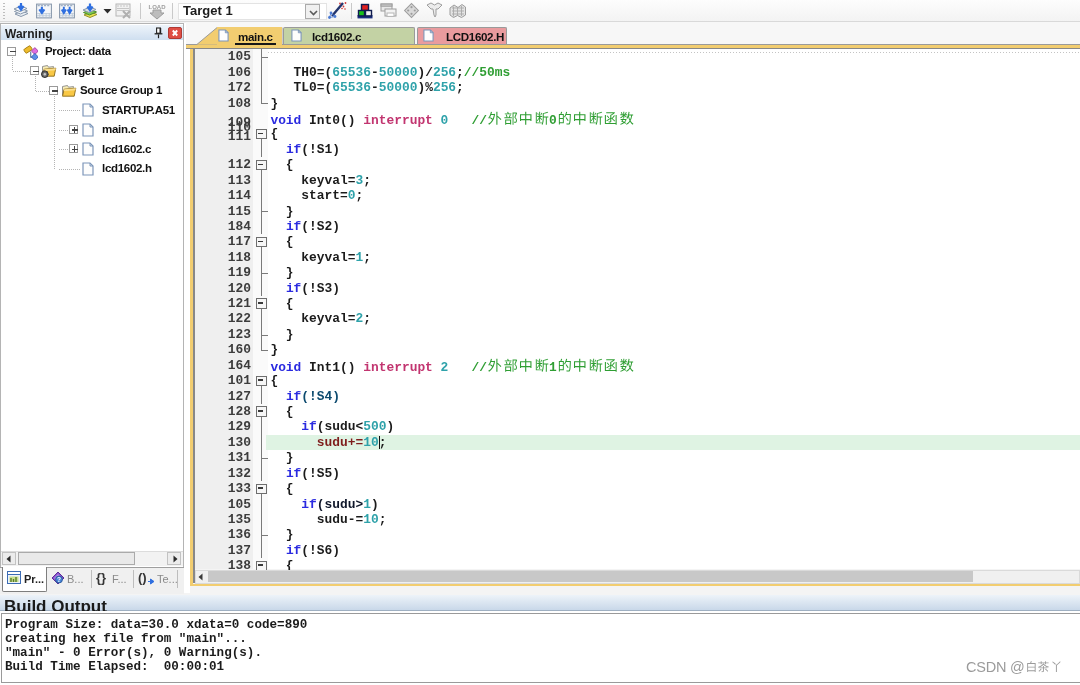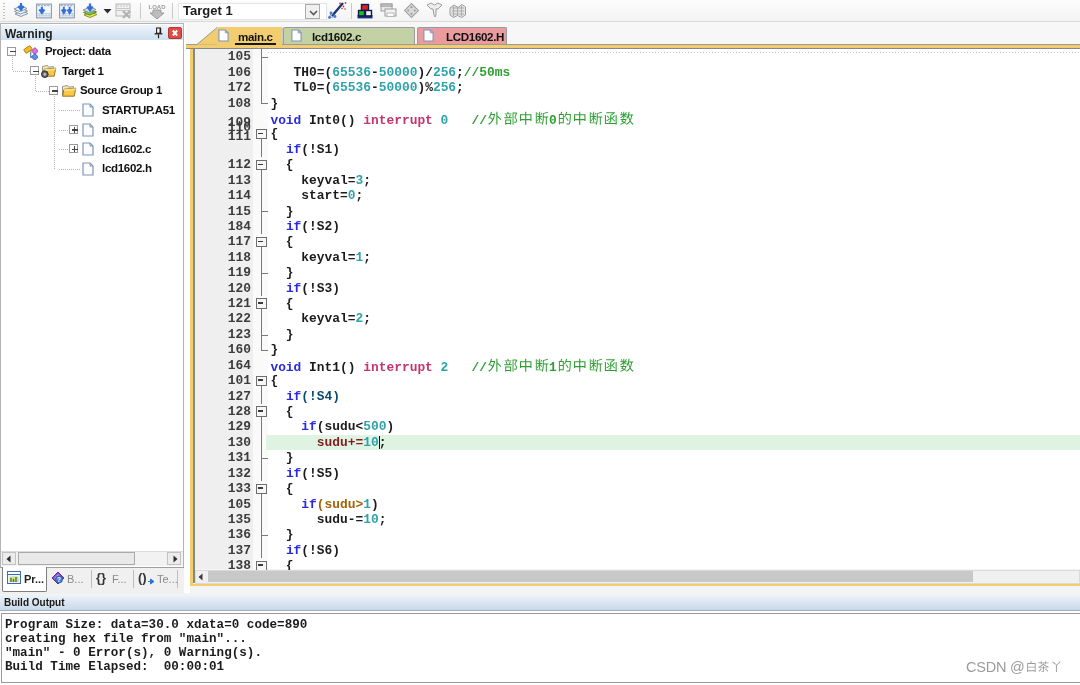--- a/index.html
+++ b/index.html
@@ -409,21 +409,21 @@
 <pre class="cd" style="top:419.4px"><span style="color:#1b1b1b">    </span><span style="color:#2a2ae0">if</span><span style="color:#1b1b1b">(sudu&lt;</span><span style="color:#2fa2aa">500</span><span style="color:#1b1b1b">)</span></pre>
 <div class="ln" style="top:434.8px">130</div>
 <pre class="cd" style="top:434.8px"><span style="color:#7f1d1d">      sudu+=</span><span style="color:#2fa2aa">10</span><span style="color:#1b1b1b">;</span></pre>
 <div class="ln" style="top:450.2px">131</div>
 <pre class="cd" style="top:450.2px"><span style="color:#1b1b1b">  }</span></pre>
 <div class="ln" style="top:465.6px">132</div>
 <pre class="cd" style="top:465.6px"><span style="color:#1b1b1b">  </span><span style="color:#2a2ae0">if</span><span style="color:#1b1b1b">(!S5)</span></pre>
 <div class="ln" style="top:481.1px">133</div>
 <pre class="cd" style="top:481.1px"><span style="color:#1b1b1b">  {</span></pre>
 <div class="ln" style="top:496.5px">105</div>
-<pre class="cd" style="top:496.5px"><span style="color:#1b1b1b">    </span><span style="color:#2a2ae0">if</span><span style="color:#a16207">(sudu&gt;</span><span style="color:#2fa2aa">1</span><span style="color:#1b1b1b">)</span></pre>
+<pre class="cd" style="top:496.5px"><span style="color:#1b1b1b">    </span><span style="color:#2a2ae0">if</span><span style="color:#0f172a">(sudu&gt;</span><span style="color:#2fa2aa">1</span><span style="color:#1b1b1b">)</span></pre>
 <div class="ln" style="top:511.9px">135</div>
 <pre class="cd" style="top:511.9px"><span style="color:#1b1b1b">      sudu-=</span><span style="color:#2fa2aa">10</span><span style="color:#1b1b1b">;</span></pre>
 <div class="ln" style="top:527.3px">136</div>
 <pre class="cd" style="top:527.3px"><span style="color:#1b1b1b">  }</span></pre>
 <div class="ln" style="top:542.7px">137</div>
 <pre class="cd" style="top:542.7px"><span style="color:#1b1b1b">  </span><span style="color:#2a2ae0">if</span><span style="color:#1b1b1b">(!S6)</span></pre>
 <div class="ln" style="top:558.2px">138</div>
 <pre class="cd" style="top:558.2px"><span style="color:#1b1b1b">  {</span></pre>
 <div style="position:absolute;left:378.9px;top:436.0px;width:1.6px;height:13px;background:#111"></div>
 <div class="fv" style="top:49.3px;height:15.42px"></div>
@@ -491,21 +491,21 @@
   </div>
 <div class="fv" style="top:571.2px;height:2.41px"></div>
 
 <div style="position:absolute;left:195px;top:569.5px;width:885px;height:14px;background:#f0f0f0;border:1px solid #dadada"></div>
 <svg style="position:absolute;left:197px;top:572.5px" width="8" height="8" viewBox="0 0 8 8">
     <path d="M5.5 0.5 L1.5 4 L5.5 7.5 Z" fill="#3a3a3a"></path>
   </svg>
 <div style="position:absolute;left:208px;top:570.8px;width:765px;height:11.5px;background:#c8c8c8"></div>
 
 <div style="position:absolute;left:0;top:595px;width:1080px;height:15.5px;background:linear-gradient(#edf3f9,#c9d8e9);border-bottom:1px solid #9fb0c2"></div>
-<div style="position:absolute;left:4px;top:597px;font-size:10px;font-weight:700;color:#1a1a1a">Build Output</div>
+<div style="position:absolute;left:4px;top:597px;font-size:17px;font-weight:700;color:#1a1a1a">Build Output</div>
 <div style="position:absolute;left:0;top:610.5px;width:1080px;height:74.5px;background:#fff"></div>
 <div style="position:absolute;left:1px;top:613px;width:1085px;height:69.5px;background:#fff;border:1px solid #9a9a9a;border-right:none"></div>
 <pre class="mono" style="position:absolute;left:5px;top:617.8px;font-size:12.6px;font-weight:700;line-height:14px;color:#1b1b1b">Program Size: data=30.0 xdata=0 code=890
 creating hex file from "main"...
 "main" - 0 Error(s), 0 Warning(s).
 Build Time Elapsed:  00:00:01</pre>
 <div style="position:absolute;left:966px;top:659px;font-size:14.5px;color:#9b9b9b;letter-spacing:-0.2px">CSDN @<svg style="vertical-align:-2.3px" width="12.8" height="14" viewBox="0 0 1080 1080">
       <path fill="#9b9b9b" transform="translate(40,890) scale(1,-1)" d="M446 844C434 796 411 731 390 680H144V-80H219V-7H780V-75H858V680H473C495 725 519 778 539 827ZM219 68V302H780V68ZM219 376V604H780V376Z"></path>
     </svg><svg style="vertical-align:-2.3px" width="12.8" height="14" viewBox="0 0 1080 1080">
       <path fill="#9b9b9b" transform="translate(40,890) scale(1,-1)" d="M276 197C233 122 158 51 82 5C99 -6 129 -31 143 -44C219 8 301 90 350 176ZM632 162C709 102 801 15 844 -41L906 3C862 60 767 144 691 202ZM463 440V312H176V241H463V3C463 -9 460 -13 446 -13C432 -14 389 -14 340 -13C350 -33 360 -62 364 -83C429 -83 473 -82 502 -71C532 -60 541 -40 541 2V241H823V312H541V440ZM646 840V740H350V840H274V740H62V670H274V575H350V670H646V575H723V670H941V740H723V840ZM488 651C406 524 236 421 39 356C54 342 77 311 87 293C257 353 403 439 503 550C613 446 779 347 918 298C929 317 951 347 969 363C821 406 643 505 543 600L559 623Z"></path>

